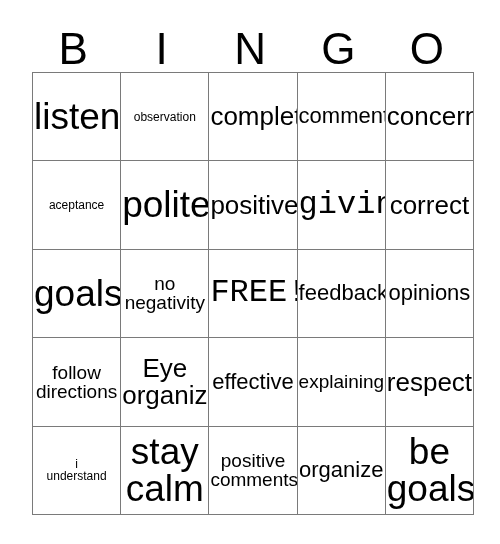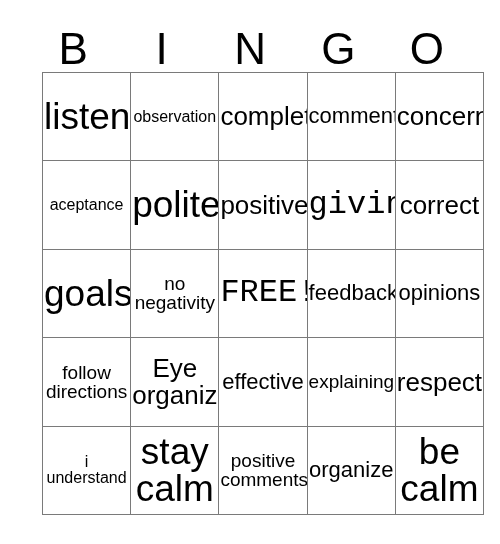--- a/index.html
+++ b/index.html
@@ -41,21 +41,21 @@
     line-height: 46px;
     font-weight: 400;
     letter-spacing: 0px;
     color: #000000;
     user-select: none;
   }
 
   
   #bingo-grid {
     position: absolute;
-    left: 42px;
+    left: 32px;
     top: 72px;
     width: 442px;
     height: 443px;
     display: grid;
     grid-template-columns: repeat(5, 1fr);
     grid-template-rows: repeat(5, 1fr);
     border-top: 1px solid #7a7a7a;
     border-left: 1px solid #7a7a7a;
     box-sizing: border-box;
     background: #ffffff;
@@ -80,21 +80,21 @@
     word-break: normal;
     color: #000000;
   }
 
   
   .fs-xl   { font-size: 37px; }
   .fs-lg   { font-size: 32px; font-family: Liberation Mono, monospace; }
   .fs-md   { font-size: 26px; }
   .fs-sm   { font-size: 22px; }
   .fs-xs   { font-size: 19px; }
-  .fs-xxs  { font-size: 16px; }
+  .fs-xxs  { font-size: 12px; }
 </style>
 </head>
 <body>
 
 <div id="card">
 
   <div id="bingo-header">
       <div class="header-letter">B</div>
       <div class="header-letter">I</div>
       <div class="header-letter">N</div>
@@ -176,17 +176,17 @@
       </div>
       <div class="cell">
         <span class="cell-text fs-xs">positive
 comments</span>
       </div>
       <div class="cell">
         <span class="cell-text fs-sm">organize</span>
       </div>
       <div class="cell">
         <span class="cell-text fs-xl">be
-calm</span>
+goals</span>
       </div>
     </div>
 
 </div>
 
 </body></html>

